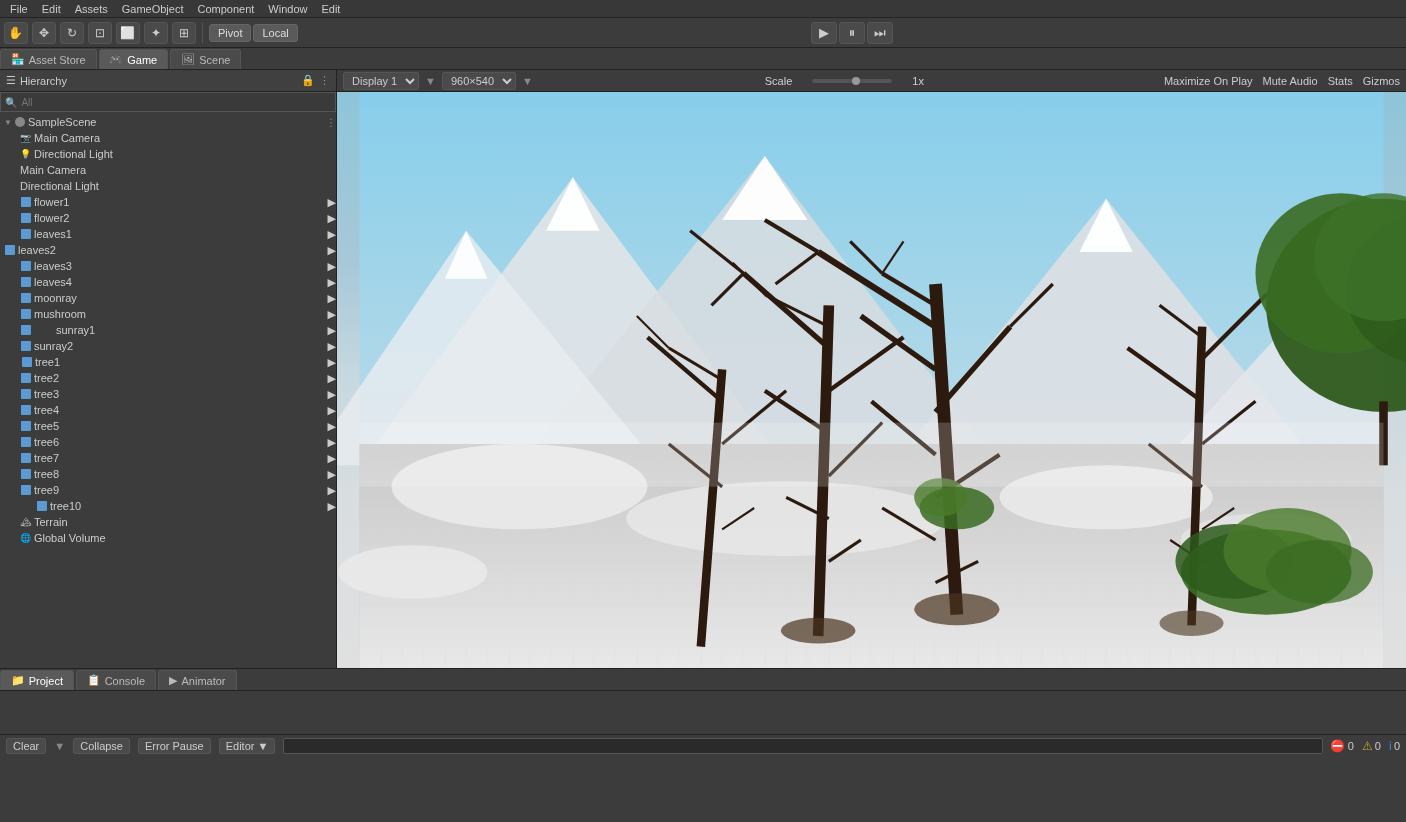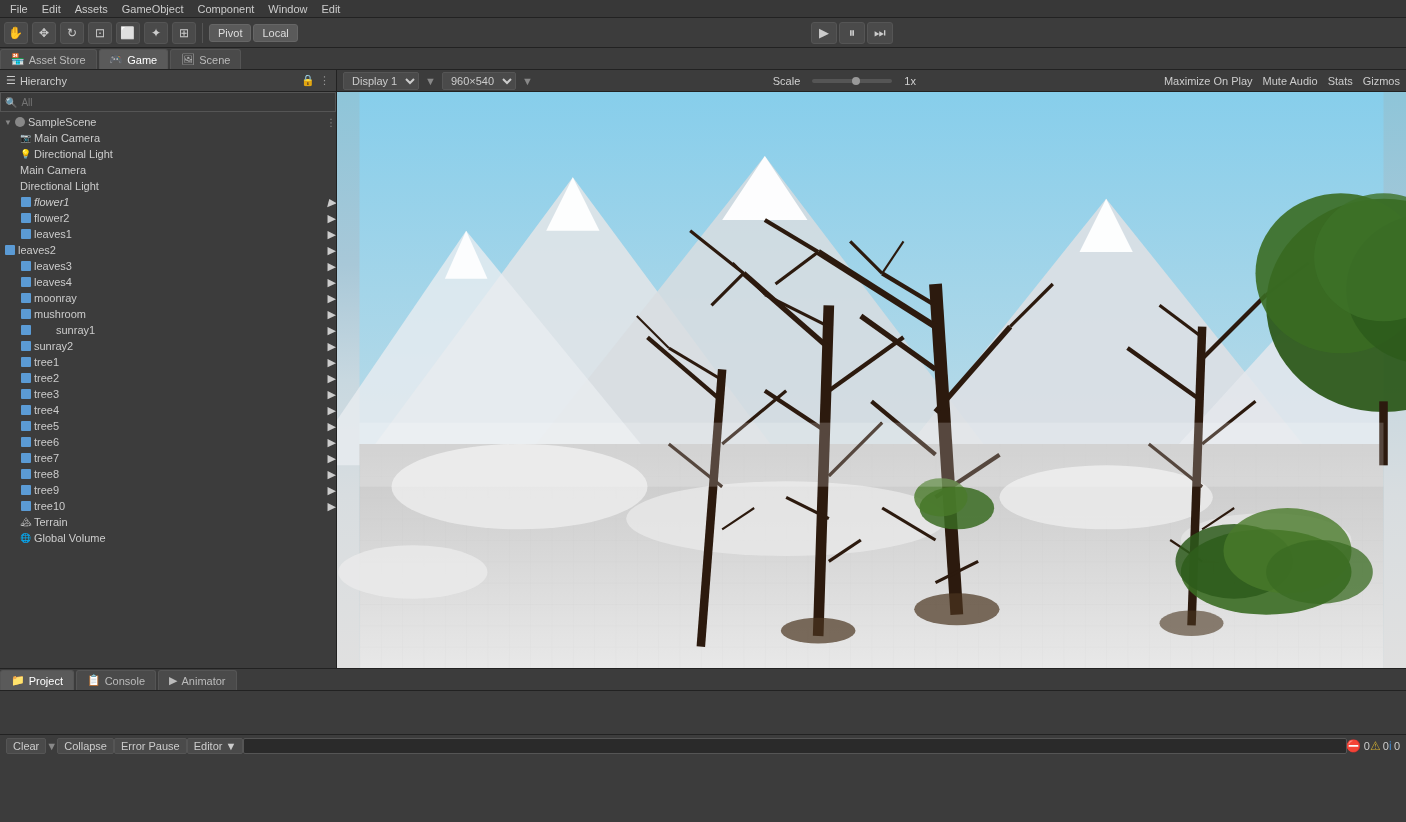--- a/index.html
+++ b/index.html
@@ -229,21 +229,21 @@
       border: 1px solid #555;
       color: #ccc;
       font-size: 11px;
       padding: 1px 4px;
       border-radius: 2px;
       cursor: pointer;
     }
     .scale-bar {
       display: flex;
       align-items: center;
-      gap: 12px;
+      gap: 20px;
       margin-left: auto;
       margin-right: 8px;
     }
     .scale-slider {
       width: 80px;
       height: 4px;
       background: #555;
       border-radius: 2px;
       position: relative;
     }
@@ -289,21 +289,21 @@
       display: flex;
       align-items: flex-end;
       border-bottom: 1px solid #222;
     }
     .bottom-bar {
       height: 22px;
       background: #3c3c3c;
       display: flex;
       align-items: center;
       padding: 0 6px;
-      gap: 0;
+      gap: 8px;
       border-top: 1px solid #222;
     }
     .bottom-bar-btn {
       padding: 1px 6px;
       background: #4a4a4a;
       border: 1px solid #555;
       border-radius: 2px;
       cursor: pointer;
       color: #ccc;
       font-size: 11px;
@@ -422,21 +422,21 @@
         <span>Directional Light</span>
       </div>
 
       <div id="tree-items-container">
           <div class="tree-item" style="padding-left: 20px;">
             <span>Main Camera</span>
           </div>
           <div class="tree-item" style="padding-left: 20px;">
             <span>Directional Light</span>
           </div>
-          <div class="tree-item" style="padding-left: 20px; font-style: italic;">
+          <div class="tree-item" style="padding-left: 20px;">
             <span class="tree-icon">
               <div class="cube-icon"></div>
             </span>
             <span>flower1</span>
             <span style="margin-left:auto;">▶</span>
           </div>
           <div class="tree-item" style="padding-left: 20px;">
             <span class="tree-icon">
               <div class="cube-icon"></div>
             </span>
@@ -492,21 +492,21 @@
             <span>sunray1</span>
             <span style="margin-left:auto;">▶</span>
           </div>
           <div class="tree-item" style="padding-left: 20px;">
             <span class="tree-icon">
               <div class="cube-icon"></div>
             </span>
             <span>sunray2</span>
             <span style="margin-left:auto;">▶</span>
           </div>
-          <div class="tree-item" style="padding-left: 20px;">
+          <div class="tree-item" style="padding-left: 12px; margin-left: 9px;">
             <span class="tree-icon">
               <div class="cube-icon"></div>
             </span>
             <span>tree1</span>
             <span style="margin-left:auto;">▶</span>
           </div>
           <div class="tree-item" style="padding-left: 20px;">
             <span class="tree-icon">
               <div class="cube-icon"></div>
             </span>
@@ -555,21 +555,21 @@
             <span>tree8</span>
             <span style="margin-left:auto;">▶</span>
           </div>
           <div class="tree-item" style="padding-left: 20px; justify-content: center;">
             <span class="tree-icon">
               <div class="cube-icon"></div>
             </span>
             <span>tree9</span>
             <span style="margin-left:auto;">▶</span>
           </div>
-          <div class="tree-item" style="padding-left: 20px;">
+          <div class="tree-item" style="padding-left: 36px;">
             <span class="tree-icon">
               <div class="cube-icon"></div>
             </span>
             <span>tree10</span>
             <span style="margin-left:auto;">▶</span>
           </div>
           <div class="tree-item" style="padding-left: 20px;">
             <span class="tree-icon" style="font-size:9px;">🏔</span>
             <span>Terrain</span>
           </div>

